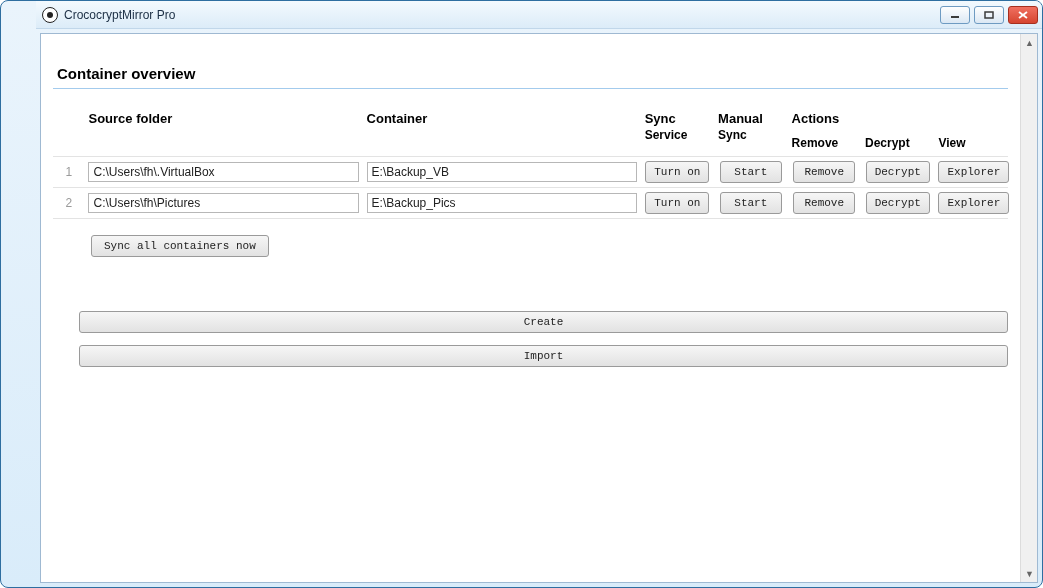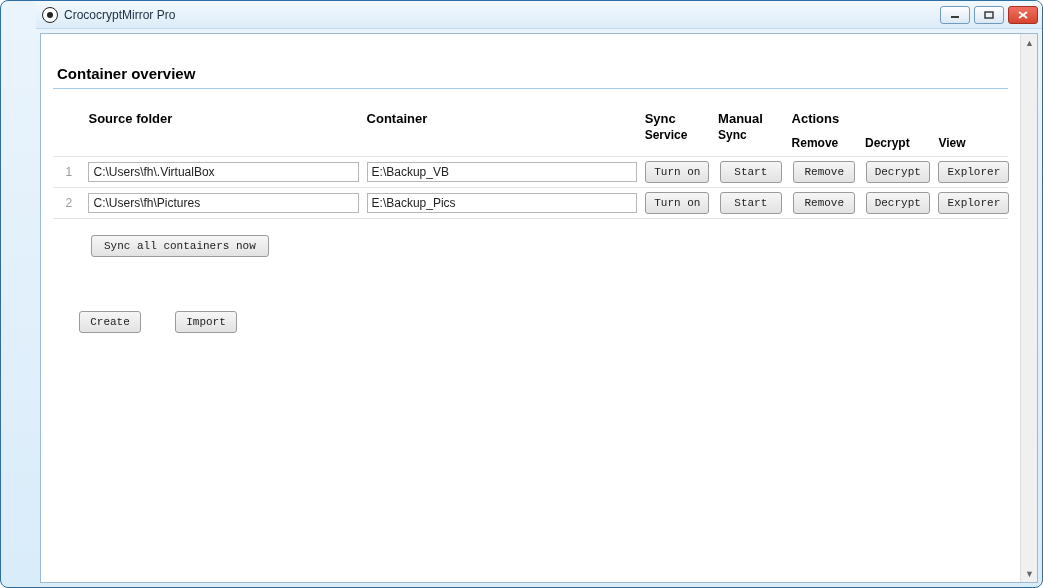--- a/index.html
+++ b/index.html
@@ -206,21 +206,22 @@
   .col-num   { width: 30px; }
   .col-src   { width: 265px; }
   .col-cont  { width: 265px; }
   .col-sync  { width: 70px; }
   .col-msync { width: 70px; }
   .col-act   { width: 70px; }
   
   .new-containers-btns {
     margin: 12px 12px 0 38px;
     display: flex;
-    gap: 34px;
+    gap: 12px;
+    flex-direction: column;
   }
 </style>
 </head>
 <body>
 
 <div class="window">
 
   <div class="titlebar">
     <span class="app-icon"></span>
     <span class="title">CrococryptMirror Pro</span>

